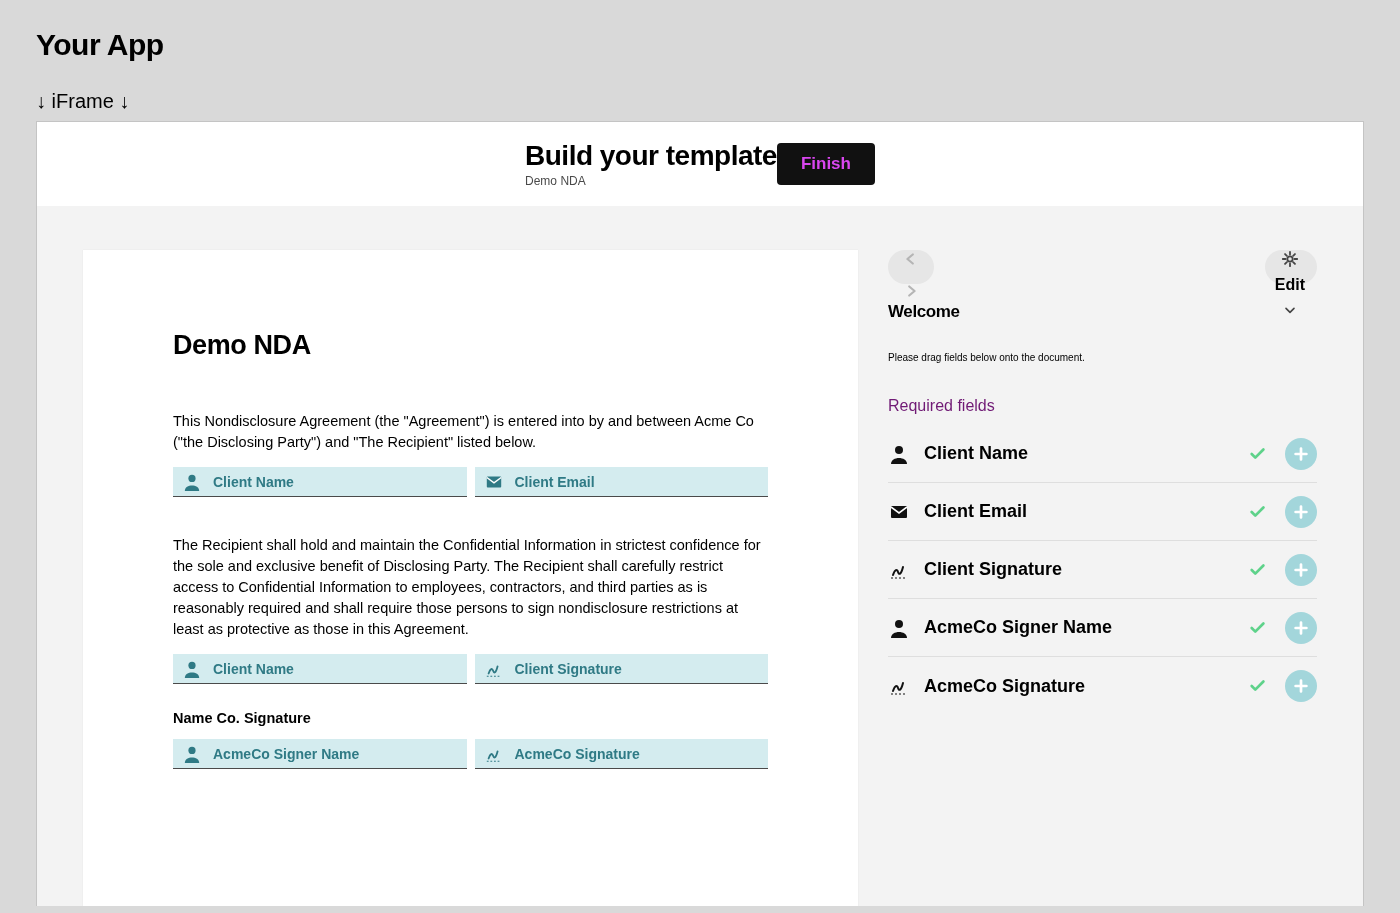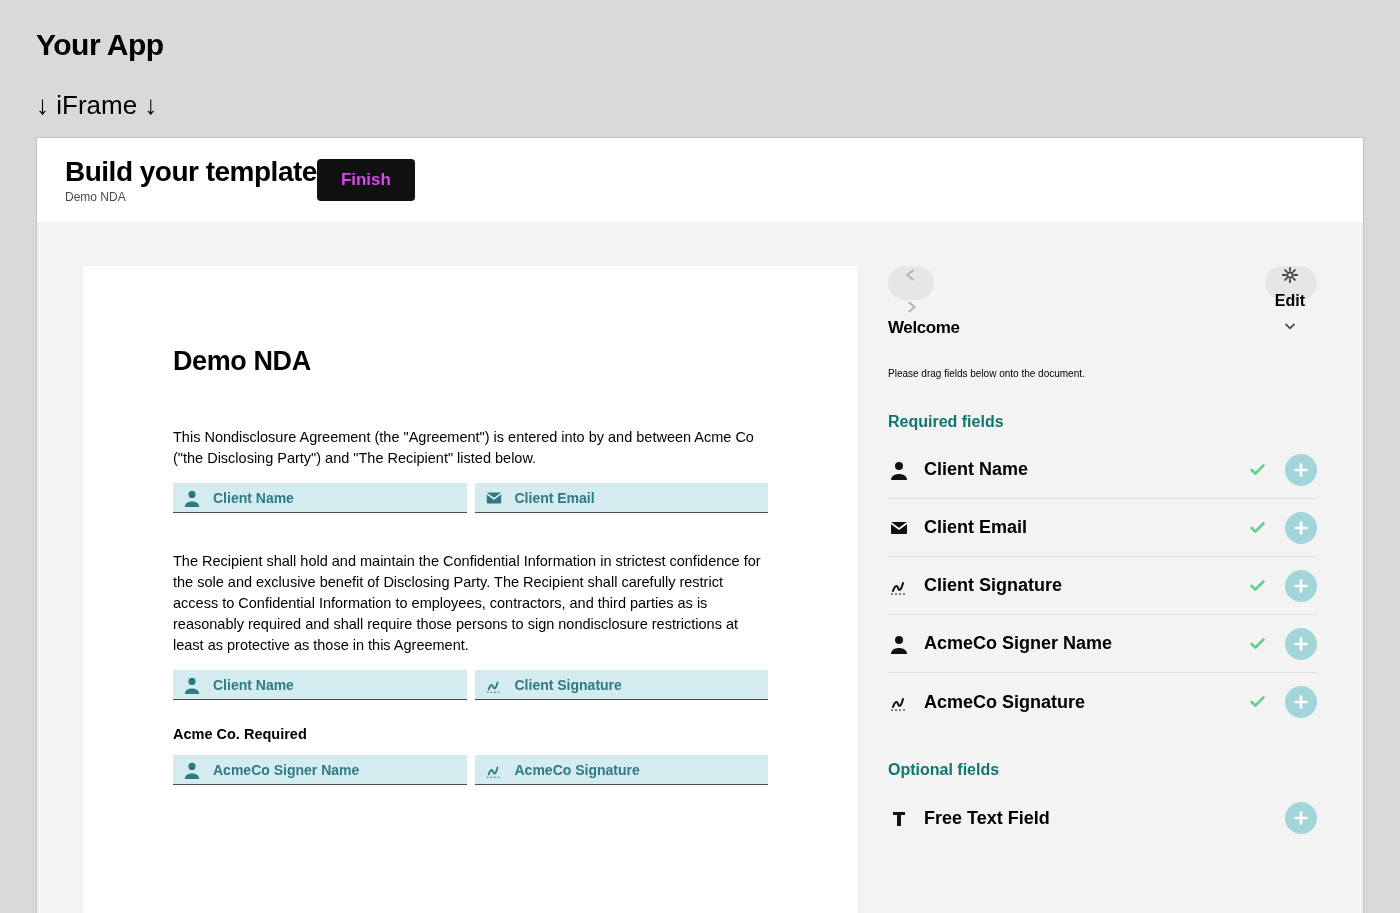--- a/index.html
+++ b/index.html
@@ -12,31 +12,31 @@
     .outer {
       padding: 28px 36px 0 36px;
     }
     .app-title {
       font-size: 30px;
       font-weight: 800;
       margin-bottom: 28px;
       letter-spacing: -0.5px;
     }
     .iframe-label {
-      font-size: 26px;
-      margin-bottom: 16px;
+      font-size: 20px;
+      margin-bottom: 8px;
     }
     .iframe {
       background: #fff;
       border: 1px solid #c4c4c4;
       border-bottom: none;
     }
     .topbar {
       display: flex;
-      justify-content: flex-start;
+      justify-content: center;
       align-items: center;
       padding: 18px 28px;
       border-bottom: none;
     }
     .topbar-left { }
     .build-title {
       font-size: 28px;
       font-weight: 800;
       letter-spacing: -0.5px;
     }
@@ -144,22 +144,22 @@
       font-weight: 800;
       margin-bottom: 30px;
       letter-spacing: -0.4px;
     }
     .side-sub {
       font-size: 10px;
       margin-bottom: 34px;
     }
     .group-label {
       font-size: 16px;
-      color: #0f766e;
-      font-weight: 700;
+      color: #701a75;
+      font-weight: 400;
       margin-bottom: 10px;
     }
     .fld-list {
       display: flex;
       flex-direction: column;
     }
     .fld {
       display: flex;
       align-items: center;
       height: 58px;
@@ -285,21 +285,21 @@
           <div class="doc-field">
             <span class="fi">
                 <svg width="18" height="18" viewBox="0 0 20 20" style="color:#2f7a85">
                   <use href="#ic-sign"></use>
                 </svg>
               </span>
             <span class="lbl">Client Signature</span>
           </div>
         </div>
 
-        <p class="sect-label">Acme Co. Required</p>
+        <p class="sect-label">Name Co. Signature</p>
         <div class="field-row tight" style="margin-bottom:10px">
           <div class="doc-field">
             <span class="fi">
                 <svg width="18" height="18" viewBox="0 0 20 20" fill="#2f7a85">
                   <use href="#ic-person"></use>
                 </svg>
               </span>
             <span class="lbl">AcmeCo Signer Name</span>
           </div>
           <div class="doc-field">
@@ -432,35 +432,17 @@
                 </svg>
               </span>
               <span class="plus">
                 <svg width="18" height="18" viewBox="0 0 20 20">
                   <use href="#ic-plus"></use>
                 </svg>
               </span>
             </div>
           </div>
 
-        <div class="opt-group">
-          <div class="group-label">Optional fields</div>
-          <div class="fld-list" id="optional-list">
-              <div class="fld">
-                <span class="icon">
-                  <svg width="20" height="20" viewBox="0 0 20 20" fill="#111">
-                    <use href="#ic-text"></use>
-                  </svg>
-                </span>
-                <span class="name">Free Text Field</span>
-                <span class="plus">
-                  <svg width="18" height="18" viewBox="0 0 20 20">
-                    <use href="#ic-plus"></use>
-                  </svg>
-                </span>
-              </div>
-            </div>
-        </div>
       </div>
 
     </div>
   </div>
 </div>
 
 </body></html>

